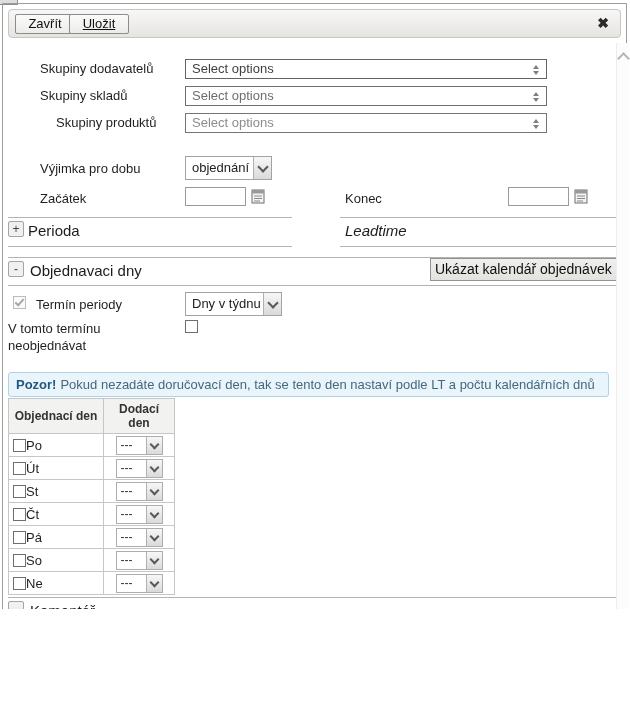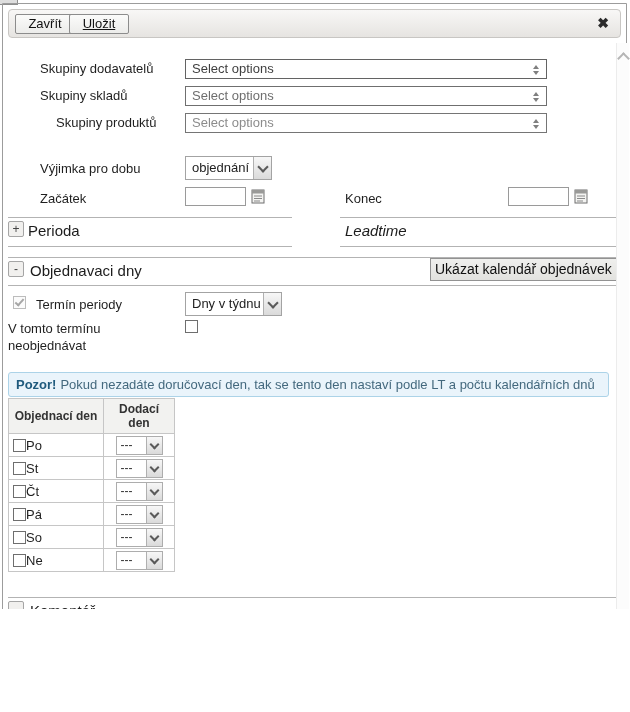--- a/index.html
+++ b/index.html
@@ -205,20 +205,31 @@
           <td>
             <span class="rsel">
               <span class="val">---</span>
               <span class="sbtn">
                 <span class="chev"></span>
               </span>
             </span>
           </td>
         </tr>
         <tr>
+          <td><span class="cb"></span><span class="daylbl">Út</span></td>
+          <td>
+            <span class="rsel">
+              <span class="val">---</span>
+              <span class="sbtn">
+                <span class="chev"></span>
+              </span>
+            </span>
+          </td>
+        </tr>
+        <tr>
           <td><span class="cb"></span><span class="daylbl">St</span></td>
           <td>
             <span class="rsel">
               <span class="val">---</span>
               <span class="sbtn">
                 <span class="chev"></span>
               </span>
             </span>
           </td>
         </tr>

